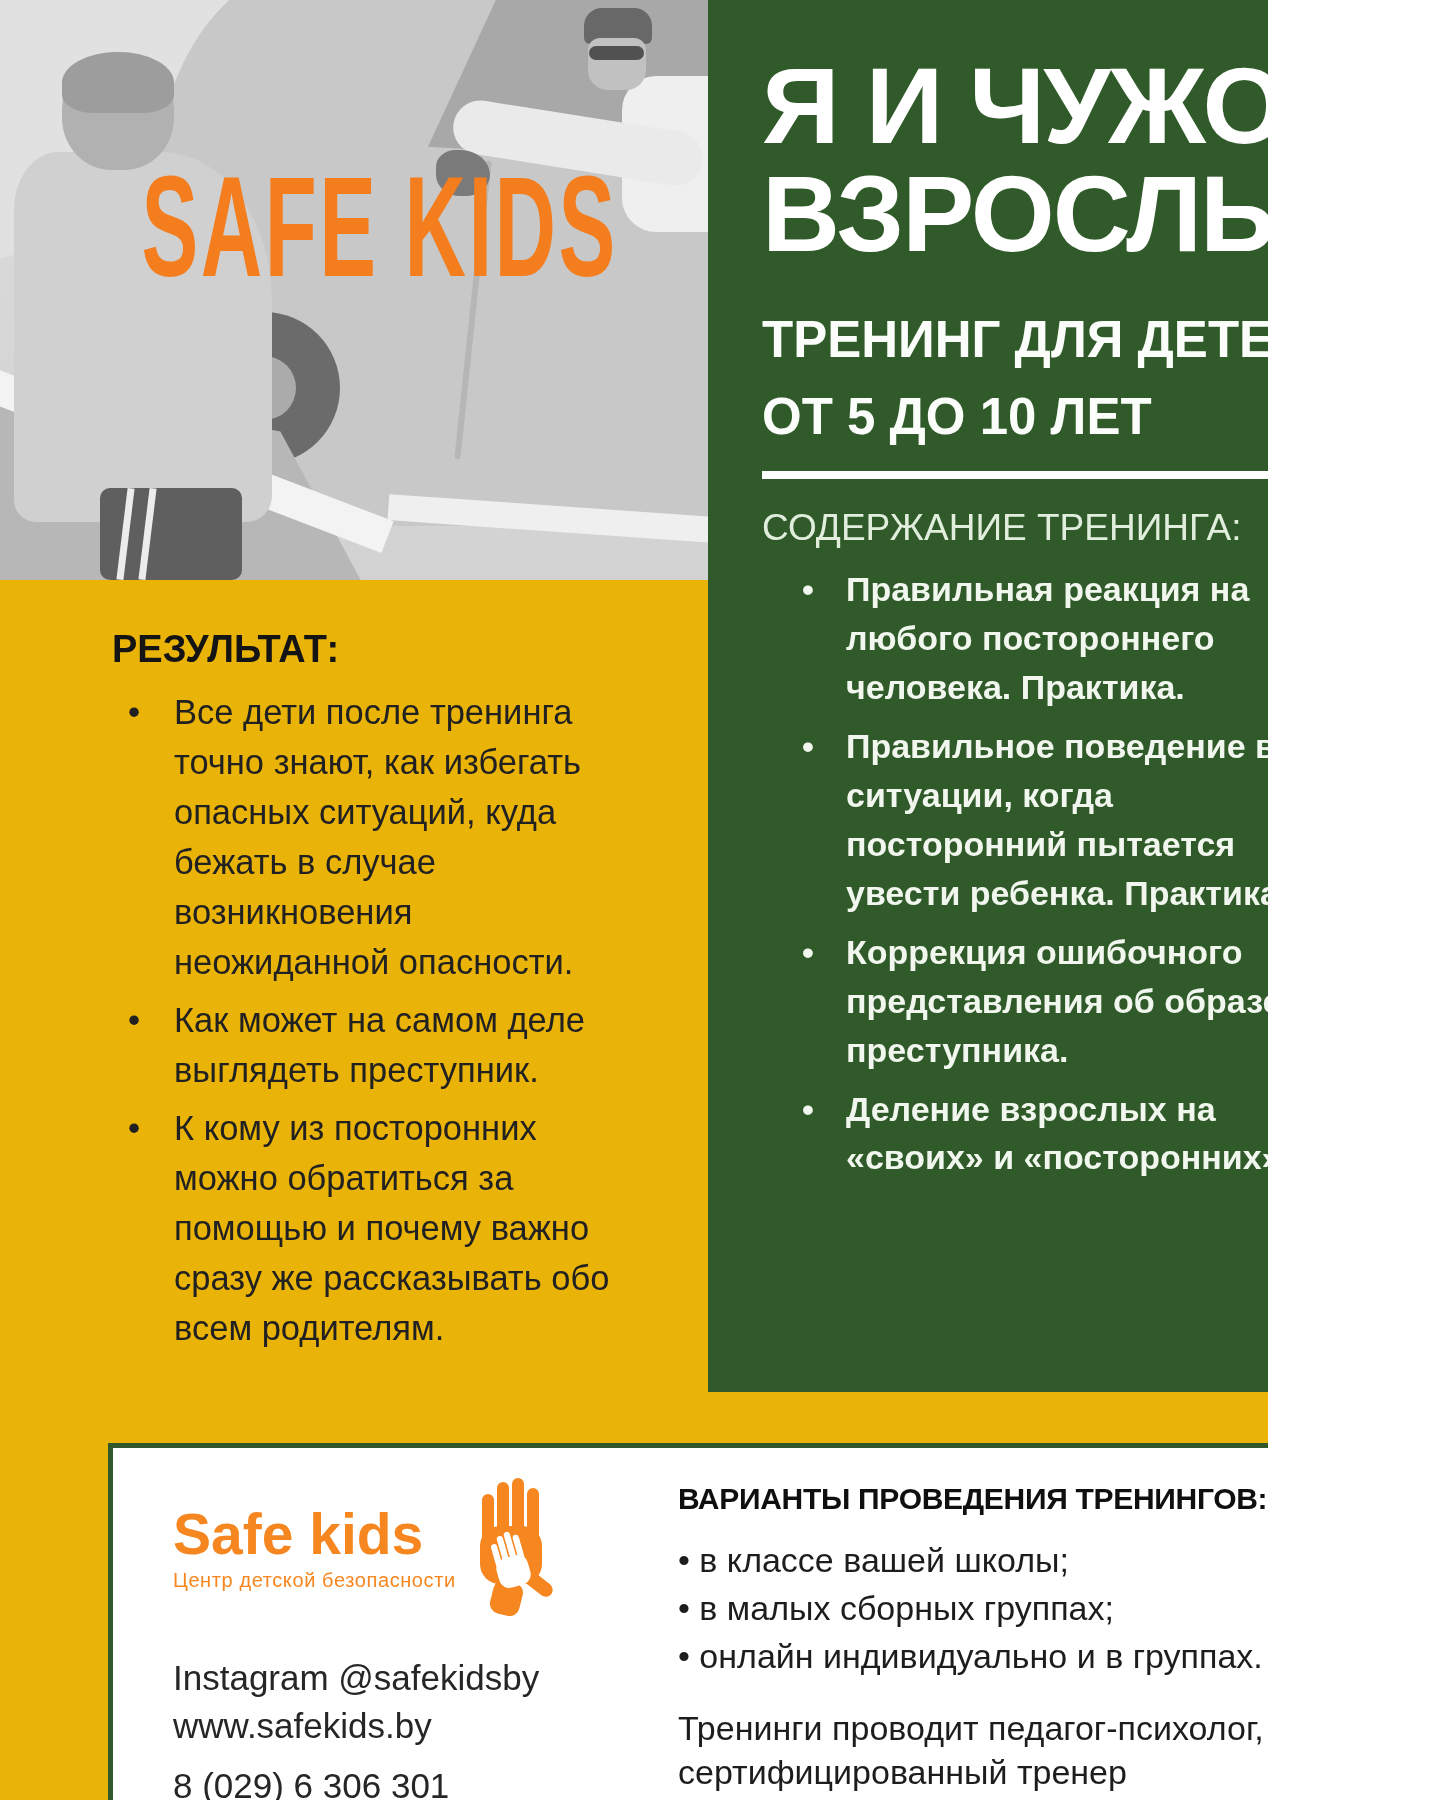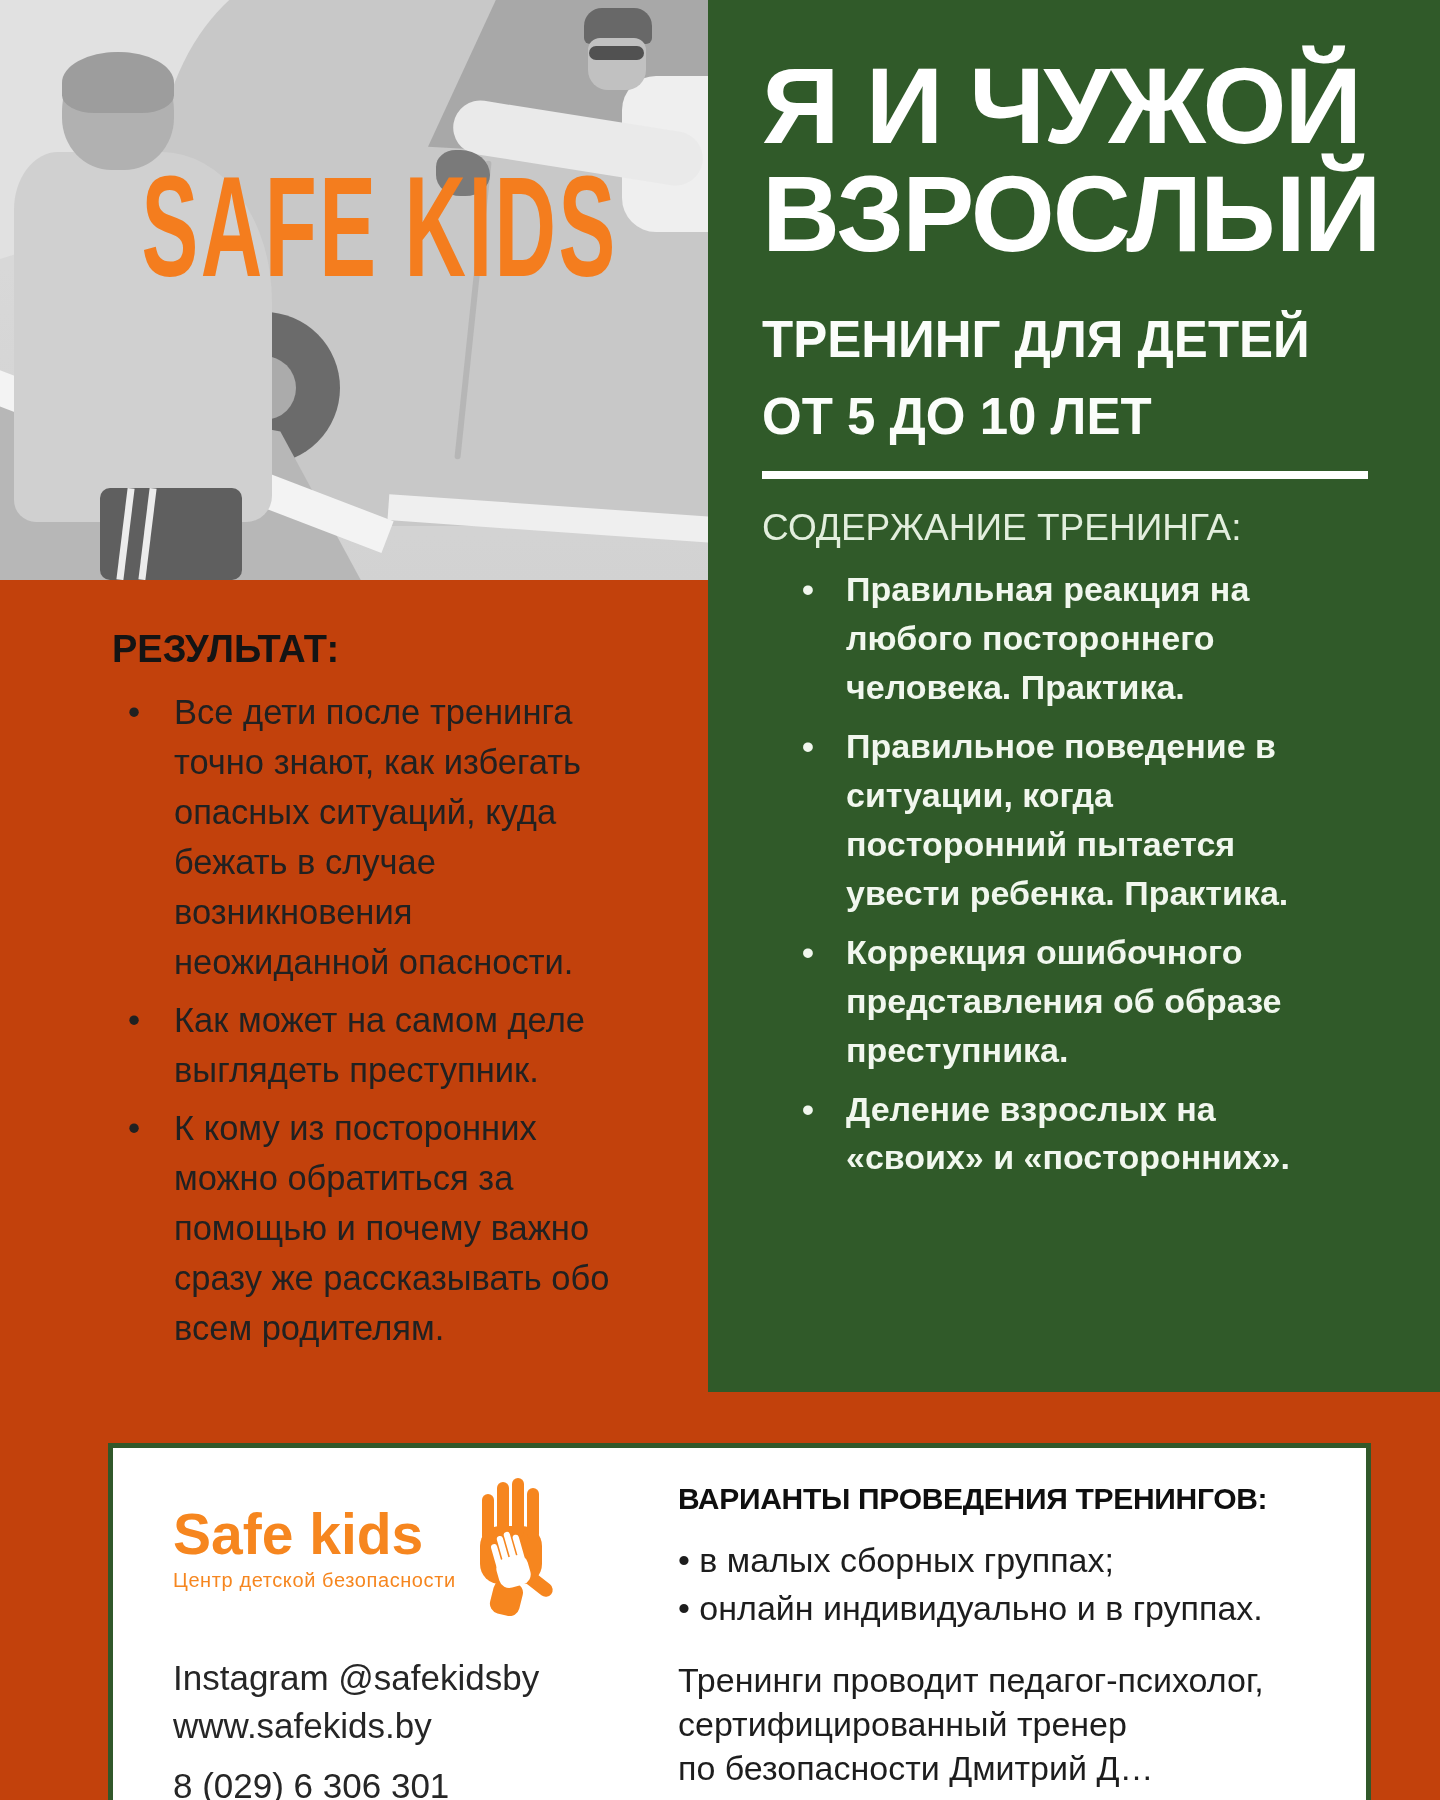--- a/index.html
+++ b/index.html
@@ -1,16 +1,16 @@
 <!DOCTYPE html>
 <html lang="ru"><head>
 <meta charset="utf-8">
 <style>
   html,body{margin:0;padding:0;background:#ffffff;}
-  .page{position:relative;width:1440px;height:1800px;background:#c2410c;overflow:hidden;
+  .page{position:relative;width:1268px;height:1800px;background:#eab308;overflow:hidden;
         font-family:"Liberation Sans", sans-serif;color:#1f1f1f;}
 
   
   .photo{position:absolute;left:0;top:0;width:708px;height:580px;overflow:hidden;
          background:linear-gradient(180deg,#d6d6d6 0%,#c9c9c9 100%);}
   .photo *{position:absolute;}
   .ph-road{left:0;top:0;width:100%;height:62%;background:#dbdbdb;
            clip-path:polygon(0 0,58% 0,34% 52%,0 72%);}
   .ph-grass{left:0;top:56%;width:72%;height:46%;background:#a9a9a9;
             clip-path:polygon(0 20%,55% 40%,72% 100%,0 100%);}
@@ -162,20 +162,21 @@
       <div class="contacts">
         <div>Instagram @safekidsby</div>
         <div>www.safekids.by</div>
         <div class="grp2">8 (029) 6 306 301</div>
 
       </div>
     </div>
     <div class="f-right">
       <div class="v-heading">ВАРИАНТЫ ПРОВЕДЕНИЯ ТРЕНИНГОВ:</div>
       <ul class="v-list">
+          <li>в классе вашей школы;</li>
           <li>в малых сборных группах;</li>
           <li>онлайн индивидуально и в группах.</li>
         </ul>
       <div class="trainer">Тренинги проводит педагог-психолог,<br>сертифицированный тренер<br>по безопасности Дмитрий Д…</div>
     </div>
   </div>
 
 </div>
 
 </body></html>

